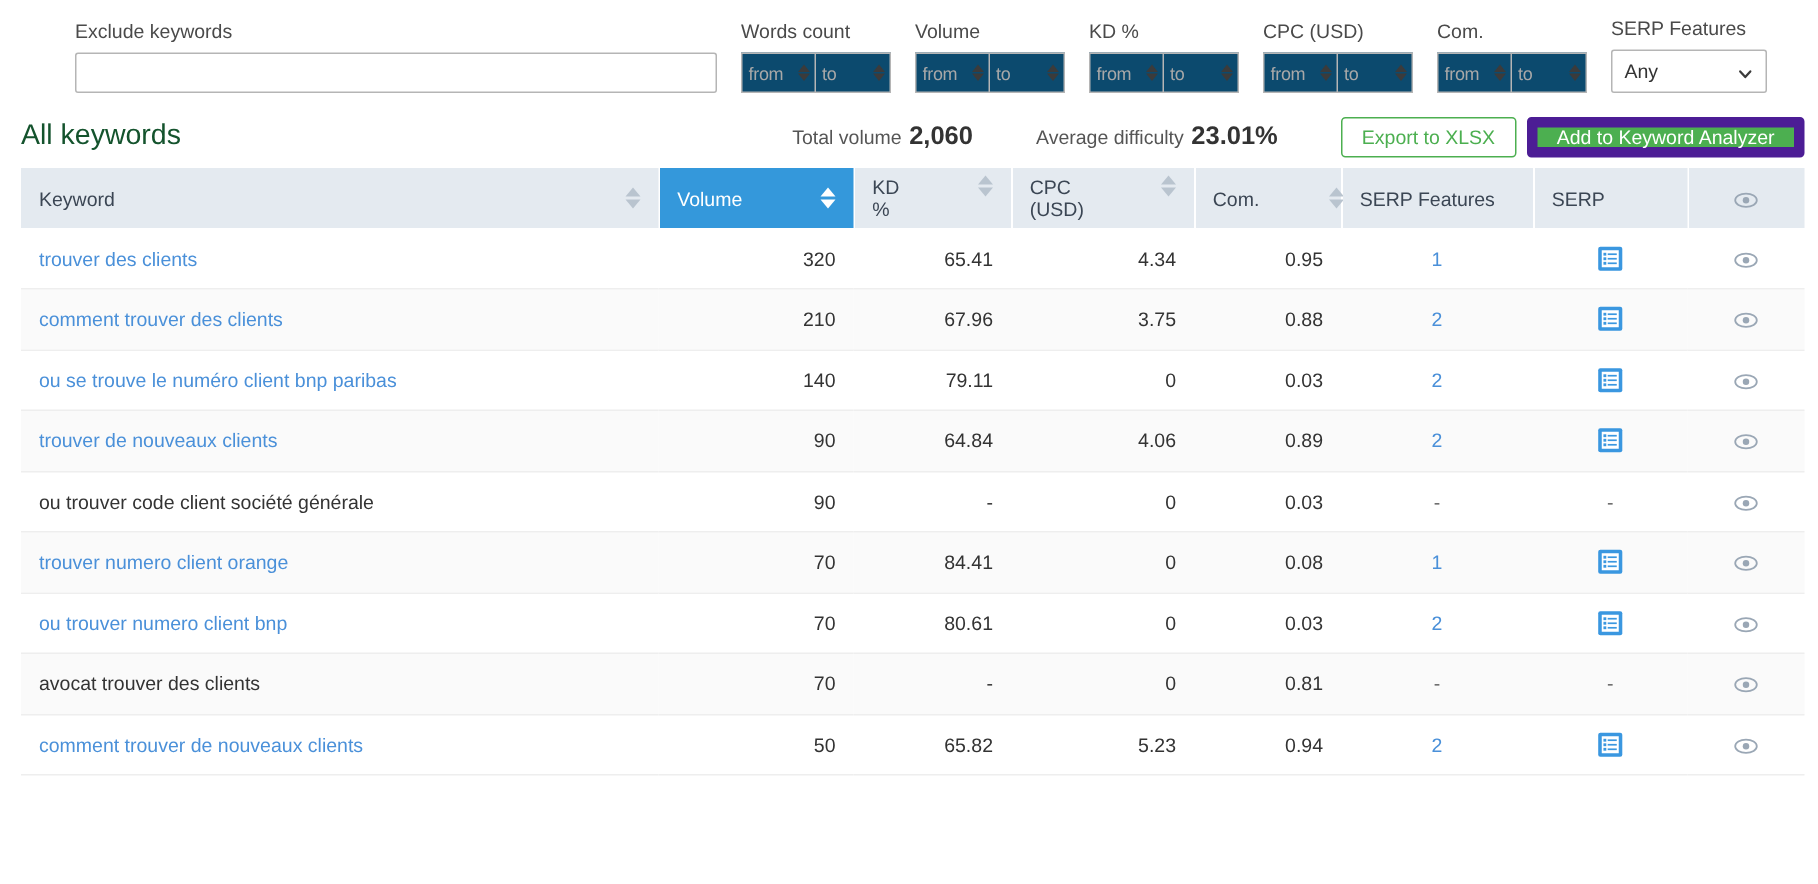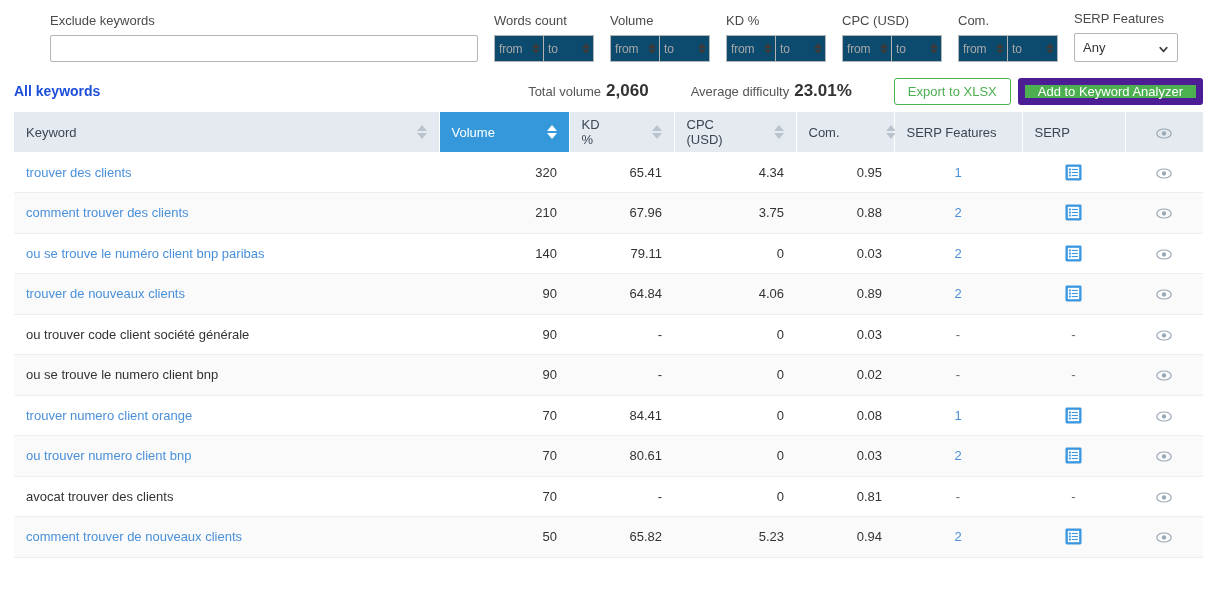--- a/index.html
+++ b/index.html
@@ -105,23 +105,23 @@
 
   
   .summary {
     display: flex;
     align-items: center;
     padding: 0 9px 0 14px;
     height: 42px;
     margin-top: 8px;
   }
   .page-title {
-    font-size: 14px;
-    color: #1d4ed8;
-    font-weight: 700;
+    font-size: 19px;
+    color: #14532d;
+    font-weight: 400;
     flex: none;
   }
   .stats {
     margin-left: auto;
     display: flex;
     align-items: baseline;
   }
   .stat { margin-right: 42px; white-space: nowrap; }
   .stat-label { font-size: 13px; color: #555; }
   .stat-value {
@@ -167,21 +167,20 @@
     border-right: 1px solid #ffffff;
     position: relative;
     vertical-align: middle;
   }
   thead th.sorted {
     background: #3498db;
     color: #ffffff;
   }
   thead th .hdr {
     display: flex;
-    align-items: center;
     justify-content: space-between;
     gap: 36px;
   }
   .sort-arrows {
     display: inline-flex;
     flex-direction: column;
     margin-left: 10px;
     flex: none;
   }
   .sort-arrows i {
@@ -547,33 +546,20 @@
           <td class="num">0</td>
           <td class="num">0.03</td>
           <td class="center"><span class="dash">-</span></td>
           <td class="center"><span class="dash">-</span></td>
           <td class="center"><svg class="eye" viewBox="0 0 20 13">
               <ellipse cx="10" cy="6.5" rx="9" ry="5.6" fill="none" stroke="#9aa7b5" stroke-width="1.5"></ellipse>
               <circle cx="10" cy="6.5" r="2.7" fill="#9aa7b5"></circle>
             </svg></td>
         </tr>
         <tr>
-          <td class="kw"><span class="plain">ou se trouve le numero client bnp</span></td>
-          <td class="num">90</td>
-          <td class="num">-</td>
-          <td class="num">0</td>
-          <td class="num">0.02</td>
-          <td class="center"><span class="dash">-</span></td>
-          <td class="center"><span class="dash">-</span></td>
-          <td class="center"><svg class="eye" viewBox="0 0 20 13">
-              <ellipse cx="10" cy="6.5" rx="9" ry="5.6" fill="none" stroke="#9aa7b5" stroke-width="1.5"></ellipse>
-              <circle cx="10" cy="6.5" r="2.7" fill="#9aa7b5"></circle>
-            </svg></td>
-        </tr>
-        <tr>
           <td class="kw"><a>trouver numero client orange</a></td>
           <td class="num">70</td>
           <td class="num">84.41</td>
           <td class="num">0</td>
           <td class="num">0.08</td>
           <td class="center"><a>1</a></td>
           <td class="center"><svg class="serp-icon" viewBox="0 0 18 18">
               <rect x="0.5" y="0.5" width="17" height="17" rx="1.5" fill="#3a97e0"></rect>
               <rect x="3" y="3" width="12" height="12" fill="#ffffff"></rect>
               <rect x="4.2" y="4.8" width="2" height="2" fill="#3a97e0"></rect>

